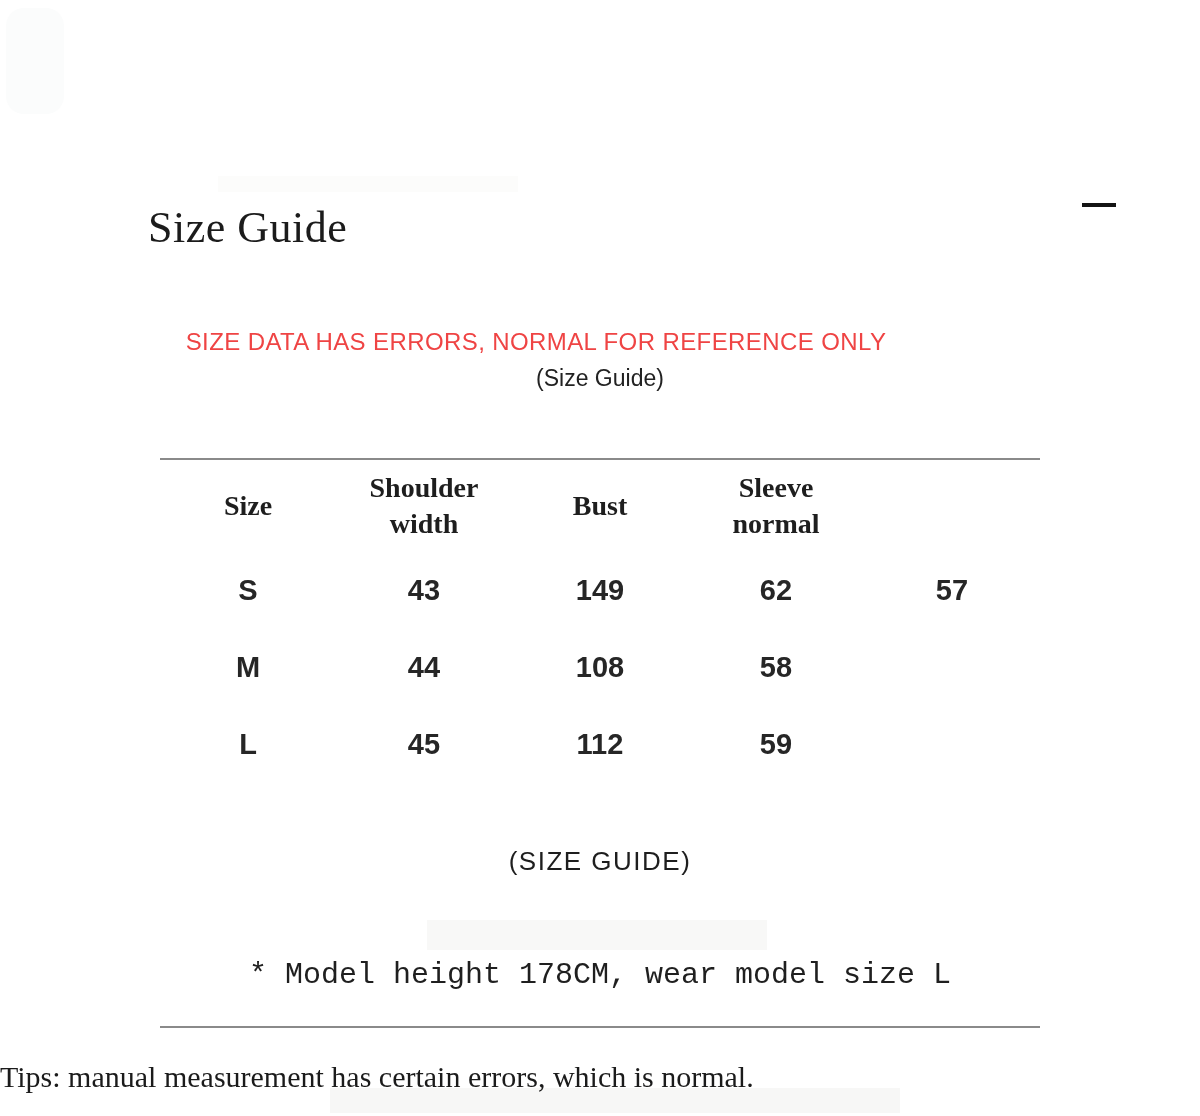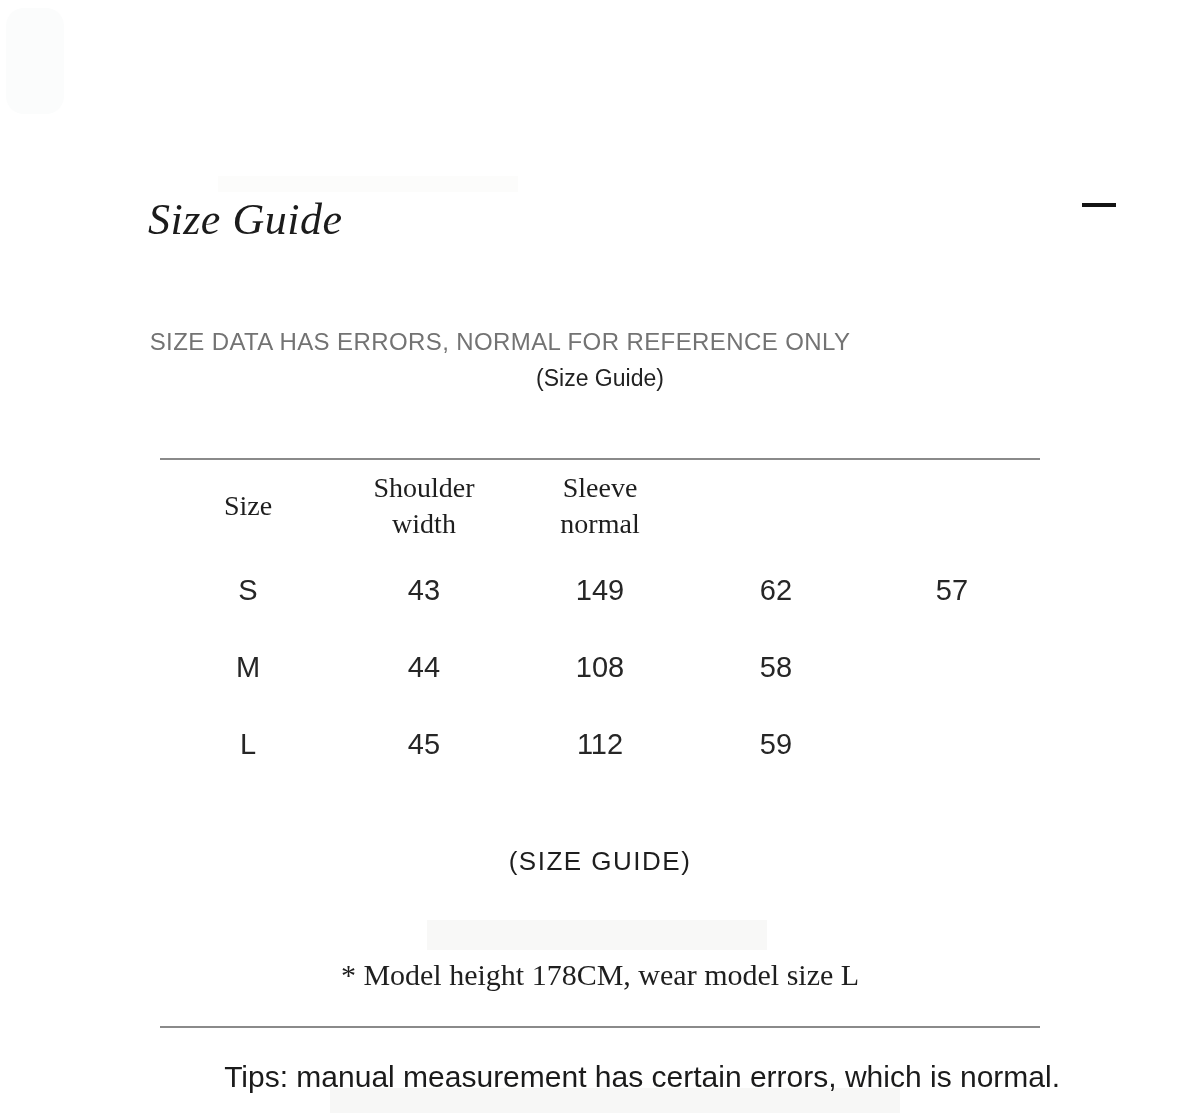--- a/index.html
+++ b/index.html
@@ -16,63 +16,64 @@
   
   .ghost { position: absolute; pointer-events: none; }
   .ghost-1 { left: 6px;  top: 8px;    width: 58px;  height: 106px; background: #fbfcfc; border-radius: 18px; }
   .ghost-2 { left: 218px; top: 176px; width: 300px; height: 16px;  background: #fcfcfb; }
   .ghost-3 { left: 427px; top: 920px; width: 340px; height: 30px;  background: #f8f8f7; }
   .ghost-4 { left: 330px; top: 1088px; width: 570px; height: 25px; background: #f7f7f6; }
 
   .page-title {
     position: absolute;
     left: 148px;
-    top: 196px;
+    top: 204px;
     font-family: "Liberation Serif", "DejaVu Serif", serif;
     font-size: 44px;
     line-height: 1.1;
     color: #1b1b1b;
     letter-spacing: 0.5px;
-    font-style: italic;
   }
 
   .collapse-bar {
     position: absolute;
     left: 1082px;
     top: 203px;
     width: 34px;
     height: 4px;
     background: #141414;
     cursor: pointer;
   }
 
   .notice-line1 {
     position: absolute;
     left: 0; width: 1000px;
     top: 328px;
     text-align: center;
     font-size: 24px;
     letter-spacing: 0.4px;
-    color: #737373;
+    color: #ef4444;
+    padding-left: 36px;
   }
   .notice-line2 {
     position: absolute;
     left: 0; width: 1200px;
     top: 365px;
     text-align: center;
     font-size: 23px;
     color: #222222;
   }
 
   .size-table {
     position: absolute;
     left: 160px;
     top: 458px;
     width: 880px;
     border-top: 2px solid #8a8a8a;
+    font-weight: bold;
   }
   .t-head {
     display: flex;
     height: 92px;
     align-items: center;
   }
   .t-row {
     display: flex;
     height: 77px;
     align-items: center;
@@ -105,40 +106,40 @@
     font-size: 26px;
     letter-spacing: 1.5px;
     color: #1e1e1e;
   }
 
   .model-note {
     position: absolute;
     left: 0; width: 1200px;
     top: 958px;
     text-align: center;
-    font-family: Liberation Serif, serif;
+    font-family: Liberation Mono, monospace;
     font-size: 30px;
     color: #1f1f1f;
   }
 
   .divider-bottom {
     position: absolute;
     left: 160px;
     top: 1026px;
     width: 880px;
     height: 2px;
     background: #8a8a8a;
   }
 
   .tips {
     position: absolute;
     left: 0; width: 1060px;
     top: 1060px;
-    text-align: right;
-    font-family: Liberation Sans, sans-serif;
+    text-align: left;
+    font-family: Liberation Serif, serif;
     font-size: 30px;
     color: #1b1b1b;
   }
 </style>
 </head>
 <body>
 
 <div class="page">
 
   <div class="ghost ghost-1"></div>
@@ -150,20 +151,21 @@
 
   <div class="collapse-bar"></div>
 
   <div class="notice-line1">SIZE DATA HAS ERRORS, NORMAL FOR REFERENCE ONLY</div>
   <div class="notice-line2">(Size Guide)</div>
 
   <div class="size-table">
     <div class="t-head">
       <div class="t-cell"><span>Size</span></div>
       <div class="t-cell"><span>Shoulder width</span></div>
+      <div class="t-cell"><span>Bust</span></div>
       <div class="t-cell"><span>Sleeve normal</span></div>
     </div>
 
     <div class="t-row">
       <div class="t-cell">S</div>
       <div class="t-cell">43</div>
       <div class="t-cell">149</div>
       <div class="t-cell">62</div>
       <div class="t-cell">57</div>
     </div>

